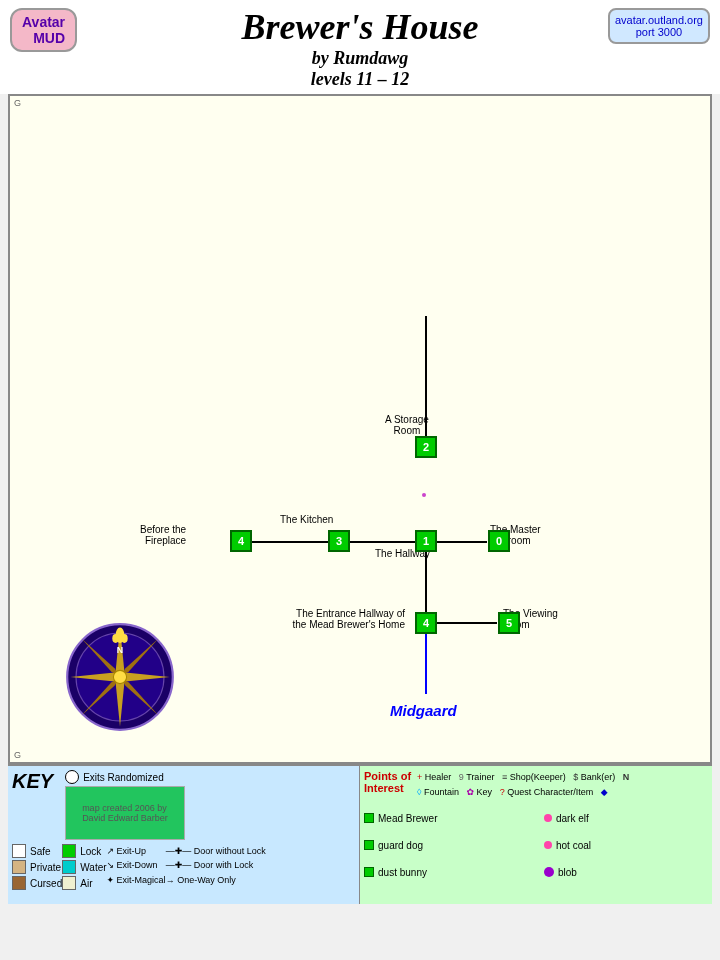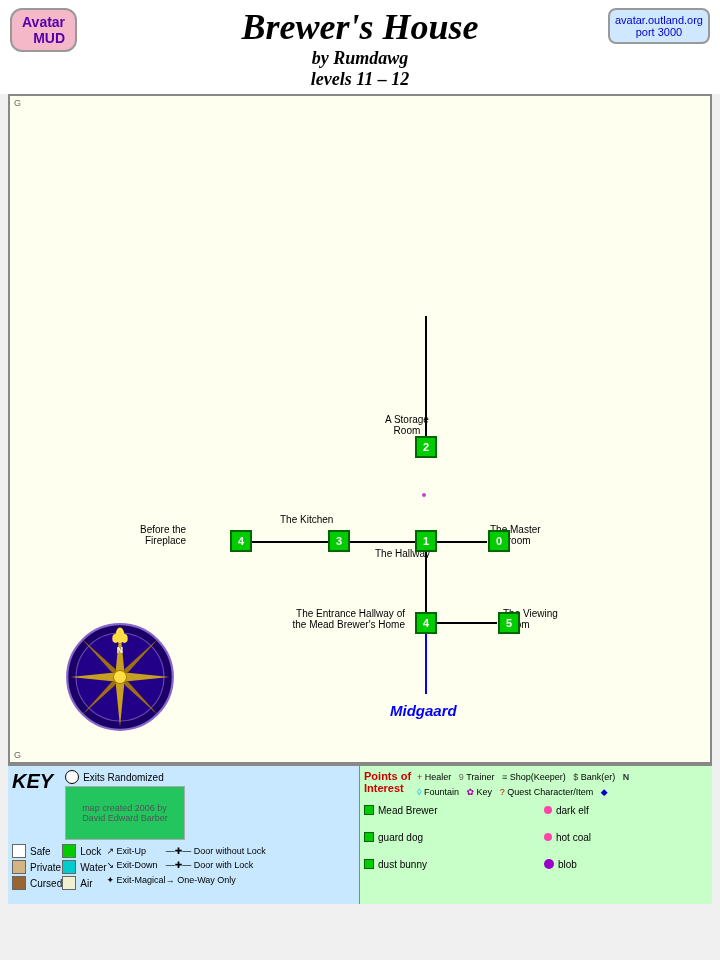--- a/index.html
+++ b/index.html
@@ -365,21 +365,21 @@
       </div>
       <div style="font-size:9px; line-height:1.6;">
         <div>—✚— Door without Lock</div>
         <div>—✚— Door with Lock</div>
         <div>→ One-Way Only</div>
       </div>
     </div>
   </div>
 
   <div class="key-right">
-    <div style="display:flex; gap:6px; margin-bottom:4px;">
+    <div style="display:flex; gap:6px; margin-bottom:12px;">
       <div>
         <div class="poi-title">Points of<br>Interest</div>
       </div>
       <div style="font-size:9px; line-height:1.7;">
         <div><span style="color:#cc0000">+</span> Healer &nbsp; <span style="color:#666">9</span> Trainer &nbsp; <span style="color:#333">≡</span> Shop(Keeper) &nbsp; <span style="color:#333">$</span> Bank(er) &nbsp; <span style="color:#333; font-weight:bold">N</span></div>
         <div><span style="color:#00aaff">◊</span> Fountain &nbsp; <span style="color:#aa00aa">✿</span> Key &nbsp; <span style="color:#cc0000">?</span> Quest Character/Item &nbsp; <span style="color:#0000cc">◆</span></div>
       </div>
     </div>
 
     <div style="display:grid; grid-template-columns:1fr 1fr; gap:14px 16px; font-size:10px;">

